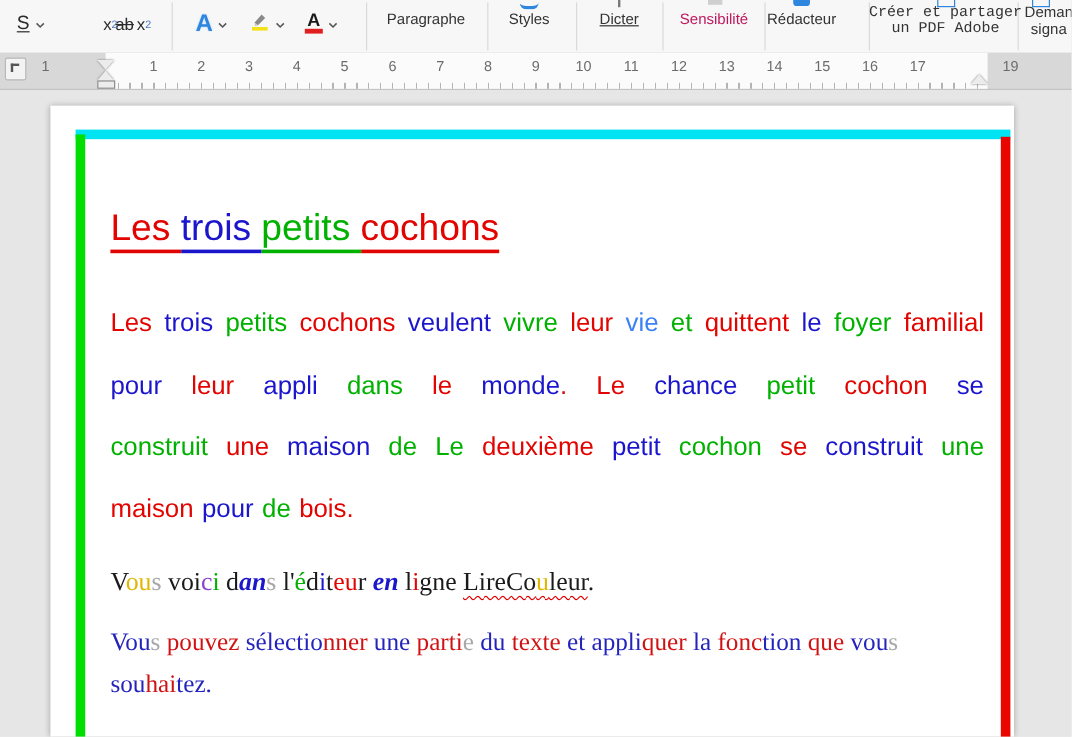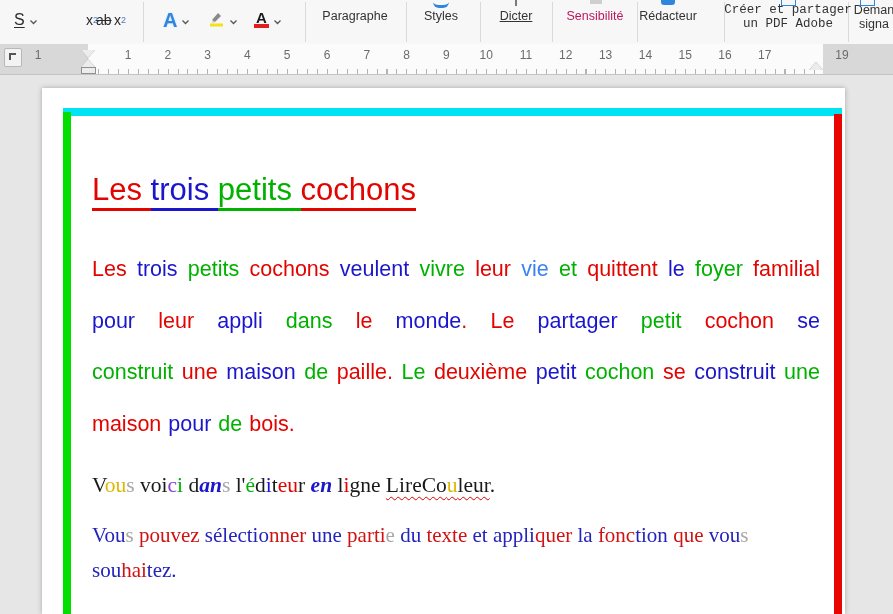--- a/index.html
+++ b/index.html
@@ -216,31 +216,30 @@
           <span class="chunk"><span style="color: rgb(226, 4, 0);">familial</span></span>
         </div>
         <div class="line just">
           <span class="chunk"><span style="color: rgb(27, 22, 204);">pour</span></span>
           <span class="chunk"><span style="color: rgb(226, 4, 0);">leur</span></span>
           <span class="chunk"><span style="color: rgb(27, 22, 204);">appli</span></span>
           <span class="chunk"><span style="color: rgb(0, 177, 0);">dans</span></span>
           <span class="chunk"><span style="color: rgb(226, 4, 0);">le</span></span>
           <span class="chunk"><span style="color: rgb(27, 22, 204);">monde</span><span style="color: rgb(226, 4, 0);">.</span></span>
           <span class="chunk"><span style="color: rgb(226, 4, 0);">Le</span></span>
-          <span class="chunk"><span style="color: rgb(27, 22, 204);">partager</span></span>
+          <span class="chunk"><span style="color: rgb(27, 22, 204);">chance</span></span>
           <span class="chunk"><span style="color: rgb(0, 177, 0);">petit</span></span>
           <span class="chunk"><span style="color: rgb(226, 4, 0);">cochon</span></span>
           <span class="chunk"><span style="color: rgb(27, 22, 204);">se</span></span>
         </div>
         <div class="line just">
           <span class="chunk"><span style="color: rgb(0, 177, 0);">construit</span></span>
           <span class="chunk"><span style="color: rgb(226, 4, 0);">une</span></span>
           <span class="chunk"><span style="color: rgb(27, 22, 204);">maison</span></span>
           <span class="chunk"><span style="color: rgb(0, 177, 0);">de</span></span>
-          <span class="chunk"><span style="color: rgb(226, 4, 0);">paille</span><span style="color: rgb(226, 4, 0);">.</span></span>
           <span class="chunk"><span style="color: rgb(0, 177, 0);">Le</span></span>
           <span class="chunk"><span style="color: rgb(226, 4, 0);">deuxième</span></span>
           <span class="chunk"><span style="color: rgb(27, 22, 204);">petit</span></span>
           <span class="chunk"><span style="color: rgb(0, 177, 0);">cochon</span></span>
           <span class="chunk"><span style="color: rgb(226, 4, 0);">se</span></span>
           <span class="chunk"><span style="color: rgb(27, 22, 204);">construit</span></span>
           <span class="chunk"><span style="color: rgb(0, 177, 0);">une</span></span>
         </div>
         <div class="line"><span class="chunk"><span style="color: rgb(226, 4, 0);">maison</span></span><span class="chunk"><span style="color: rgb(27, 22, 204);">pour</span></span><span class="chunk"><span style="color: rgb(0, 177, 0);">de</span></span><span class="chunk"><span style="color: rgb(226, 4, 0);">bois</span><span style="color: rgb(226, 4, 0);">.</span></span></div>
       </div>

